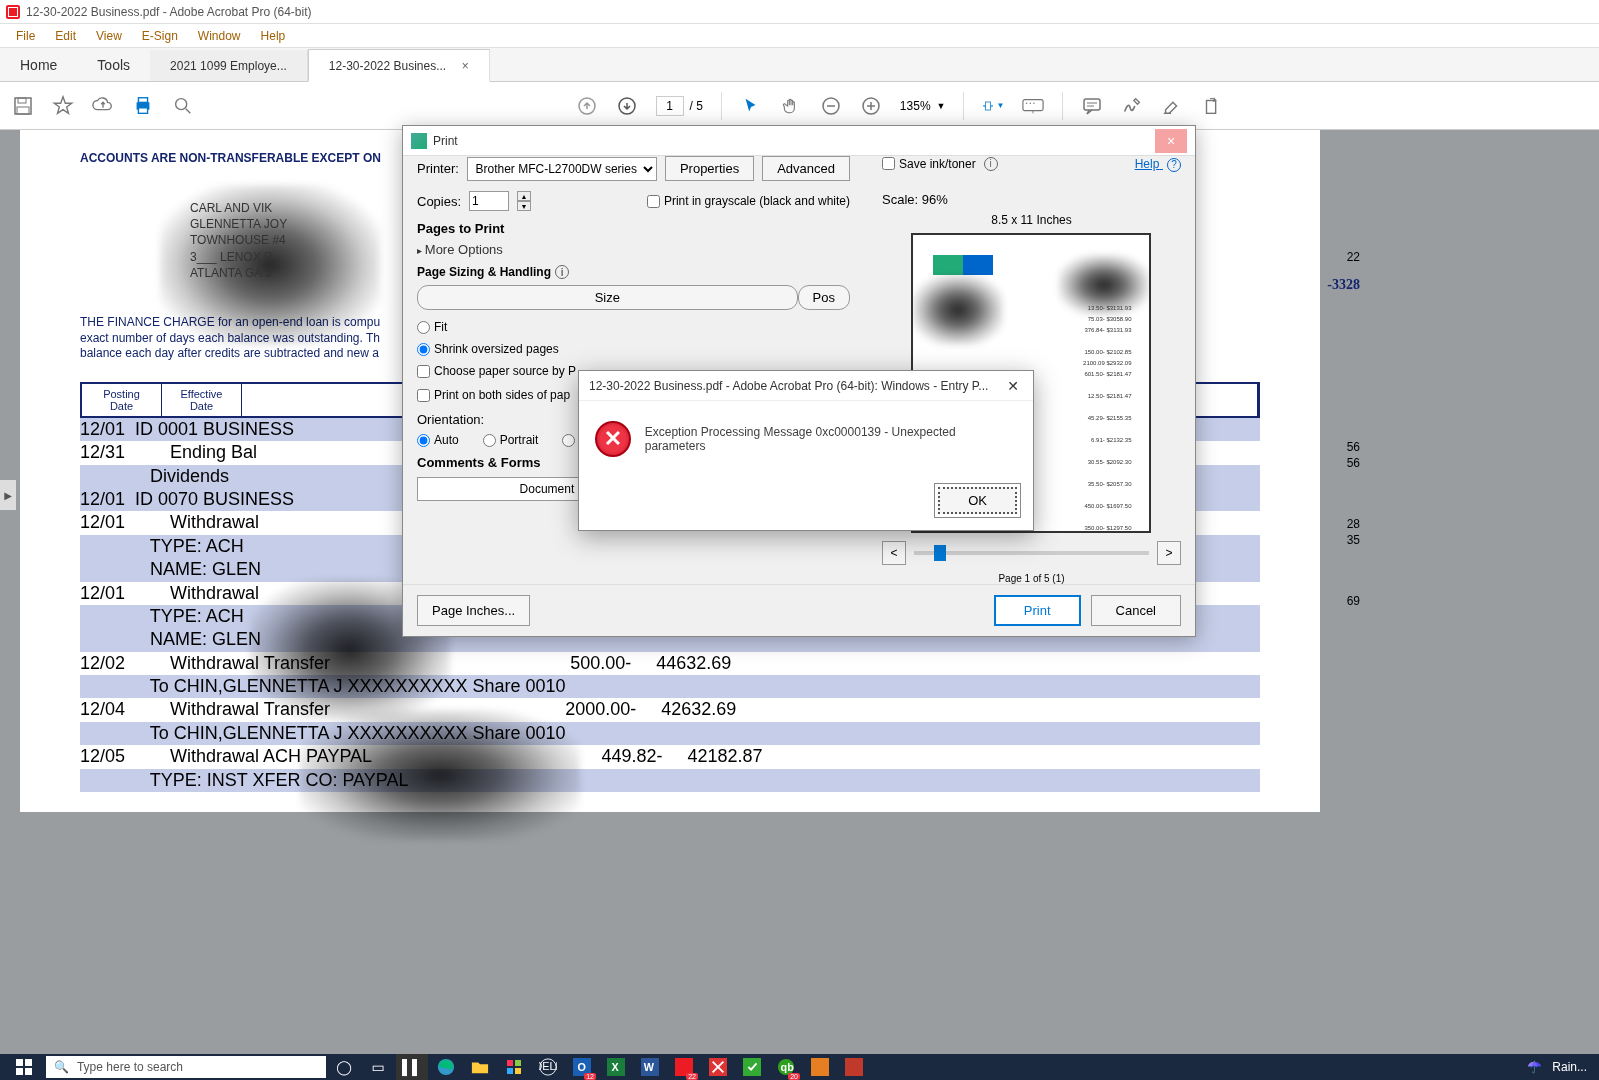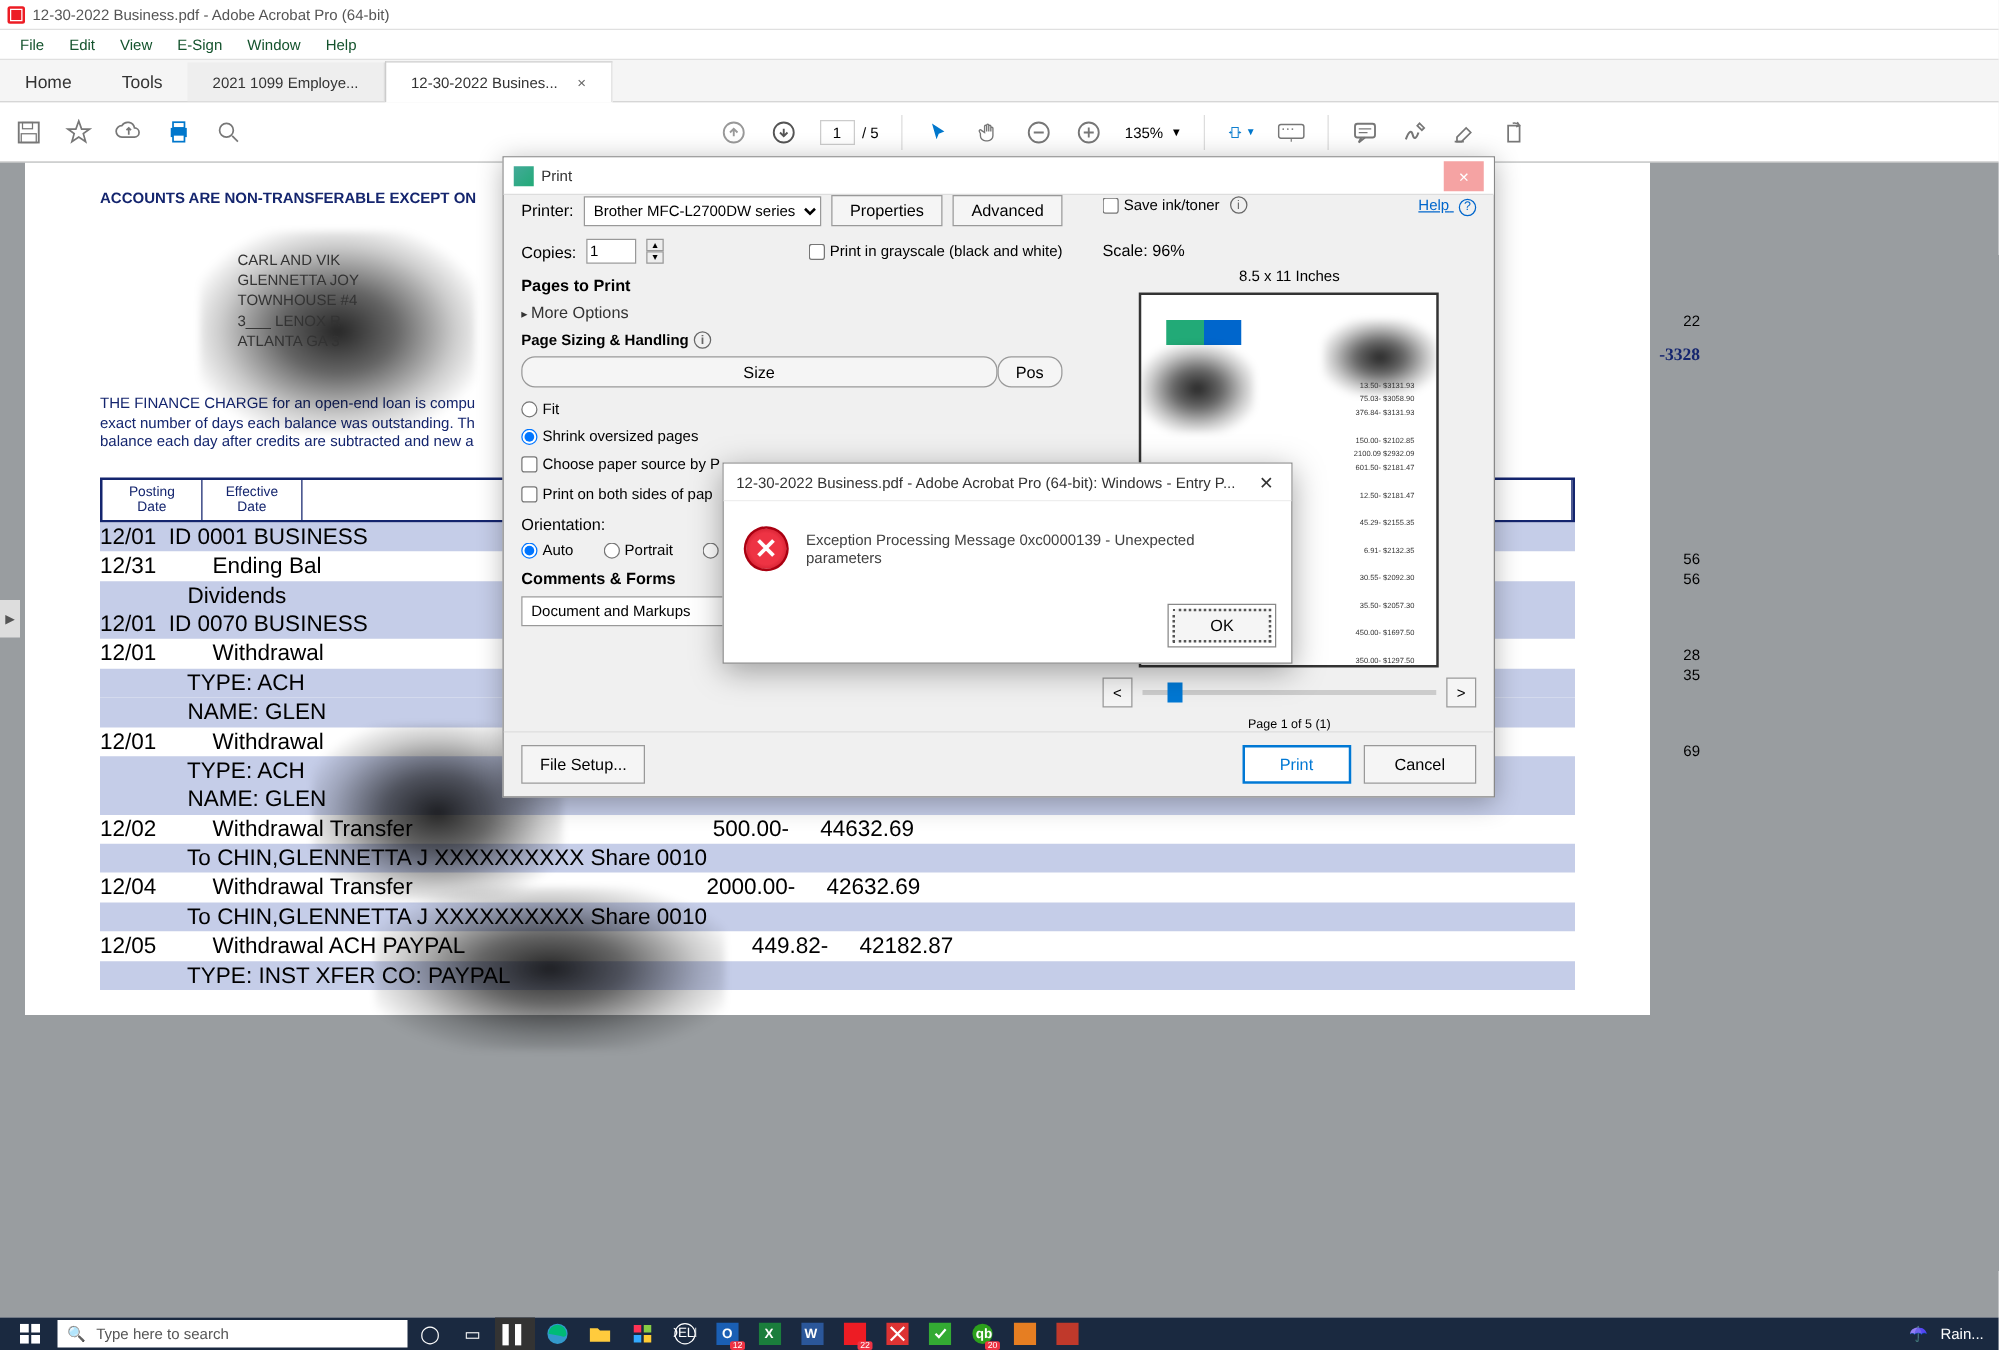--- a/index.html
+++ b/index.html
@@ -6,21 +6,21 @@
 body { background: #f0f0f0; width: 1599px; height: 1080px; overflow: hidden; position: relative; }
 
 
 .titlebar { height: 24px; background: #fff; display: flex; align-items: center; padding: 0 6px; border-bottom: 1px solid #e0e0e0; }
 .titlebar .pdf-icon { width: 14px; height: 14px; background: #ed1c24; border-radius: 2px; margin-right: 6px; position: relative; }
 .titlebar .pdf-icon::after { content: ""; position: absolute; top: 2px; left: 2px; right: 2px; bottom: 2px; border: 1px solid #fff; }
 .titlebar-text { color: #555; font-size: 12px; }
 
 
 .menubar { height: 24px; background: #fff; display: flex; align-items: center; padding: 0 8px; gap: 4px; border-bottom: 1px solid #e0e0e0; }
-.menubar span { padding: 2px 8px; color: #14532d; cursor: default; }
+.menubar span { padding: 2px 8px; color: #a16207; cursor: default; }
 
 
 .tabbar { height: 34px; background: #f5f5f5; display: flex; align-items: flex-end; border-bottom: 1px solid #ccc; }
 .tabbar .home, .tabbar .tools { padding: 8px 20px; color: #333; font-size: 14px; }
 .tabbar .doctab { padding: 8px 20px; color: #333; font-size: 13px; border-right: 1px solid #ddd; background: #eee; position: relative; }
 .tabbar .doctab.active { background: #fff; border-top: 1px solid #ccc; border-left: 1px solid #ccc; border-bottom: 1px solid #fff; margin-bottom: -1px; }
 .tabbar .close-x { margin-left: 12px; color: #666; }
 
 
 .toolbar { height: 48px; background: #fff; display: flex; align-items: center; padding: 0 12px; gap: 18px; border-bottom: 1px solid #ccc; }
@@ -49,21 +49,21 @@
 .pd-title { height: 30px; background: #fff; display: flex; align-items: center; padding: 0 8px; border-bottom: 1px solid #ddd; }
 .pd-title .icon { width: 16px; height: 16px; background: linear-gradient(135deg, #4a9, #2a7); margin-right: 6px; }
 .pd-title .txt { flex: 1; color: #333; }
 .pd-title .close { width: 32px; height: 24px; background: #f5a3a3; color: #fff; display: flex; align-items: center; justify-content: center; font-size: 14px; }
 .pd-body { display: flex; padding: 0 14px; gap: 32px; }
 .pd-left { flex: 1; }
 .pd-right { width: 300px; }
 
 .pd-row { display: flex; align-items: center; gap: 8px; margin-bottom: 10px; }
 .pd-row label { font-size: 13px; }
-select.printer { flex: 1; padding: 3px; border: 1px solid #999; background: #fff; }
+select.printer { flex: 1; padding: 3px; border: 1px solid #999; background: #fff; text-align: right; }
 .btn { padding: 4px 14px; border: 1px solid #999; background: #f5f5f5; font-size: 13px; }
 input.copies { width: 40px; padding: 2px; border: 1px solid #999; text-align: left; }
 .spinner { display: inline-flex; flex-direction: column; }
 .spinner button { width: 14px; height: 10px; font-size: 7px; border: 1px solid #999; background: #eee; line-height: 1; padding: 0;}
 .chk { display: flex; align-items: center; gap: 4px; font-size: 13px; }
 .chk input { width: 13px; height: 13px; }
 .help-link { color: #0066cc; font-size: 13px; margin-left: auto; text-decoration: underline; }
 
 .section-title { font-weight: bold; font-size: 13px; margin: 8px 0 6px; }
 .radio-row { display: flex; align-items: center; gap: 24px; margin-bottom: 8px; }
@@ -457,21 +457,21 @@
         <div class="navbtn">&lt;</div>
         <div class="track">
             <div class="thumb"></div>
           </div>
         <div class="navbtn">&gt;</div>
       </div>
       <div style="text-align:center;font-size:10px;margin-top:8px">Page 1 of 5 (1)</div>
     </div>
   </div>
   <div class="pd-footer">
-    <button class="btn">File Setup...</button>
+    <button class="btn">Page Inches...</button>
     <div style="flex:1"></div>
     <button class="btn primary">Print</button>
     <button class="btn cancel">Cancel</button>
   </div>
 </div>
 
 <div class="error-dialog">
   <div class="ed-title">
     <span class="txt">12-30-2022 Business.pdf - Adobe Acrobat Pro (64-bit): Windows - Entry P...</span>
     <span class="close">✕</span>

